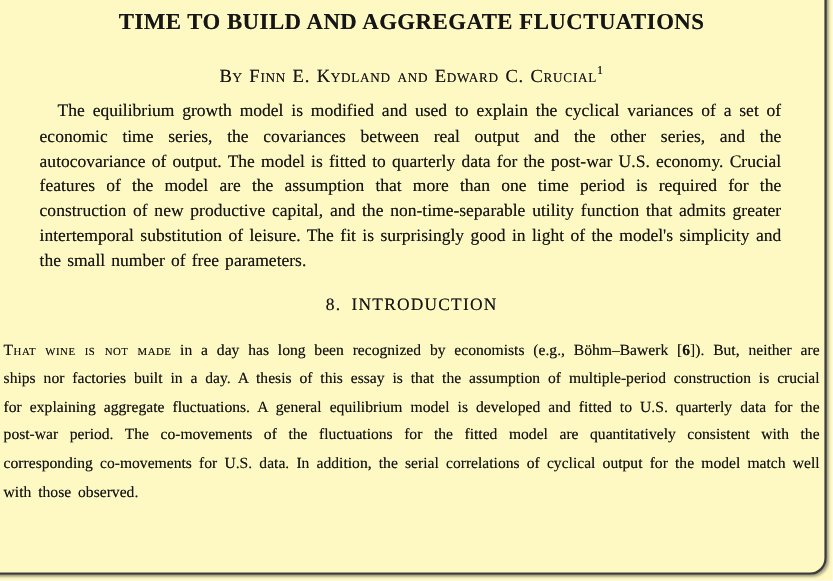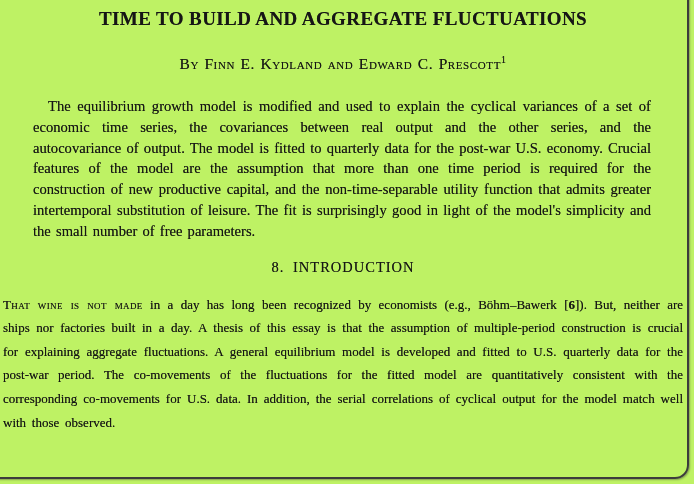--- a/index.html
+++ b/index.html
@@ -4,21 +4,21 @@
 <style>
   html, body {
     margin: 0;
     padding: 0;
     background: #ffffff;
   }
   .paper-page {
     position: relative;
     width: 694px;
     height: 484px;
-    background: #bef264;
+    background: #fef9c3;
     overflow: hidden;
     font-family: "Liberation Serif", "DejaVu Serif", serif;
     color: #161616;
   }
   
   .scan-frame {
     position: absolute;
     left: -30px;
     top: -30px;
     right: 5px;
@@ -53,21 +53,21 @@
     text-shadow: 0 0 0.5px rgba(0,0,0,0.55);
     white-space: nowrap;
   }
   .byline sup {
     font-variant: normal;
     font-size: 10px;
     vertical-align: super;
     line-height: 0;
   }
   .abstract {
-    margin: 23px 32px 0 30px;
+    margin: 10px 32px 0 30px;
     text-align: justify;
     font-size: 14.6px;
     line-height: 20.8px;
     word-spacing: 1.5px;
     text-shadow: 0 0 0.5px rgba(0,0,0,0.6);
   }
   .abstract .indent {
     display: inline-block;
     width: 15px;
   }
@@ -97,21 +97,21 @@
   }
 </style>
 </head>
 <body>
 
 <div class="paper-page">
   <div class="content">
 
     <h1 class="paper-title">TIME TO BUILD AND AGGREGATE FLUCTUATIONS</h1>
 
-    <div class="byline"><span>By Finn E. Kydland and Edward C. Prescott</span><sup>1</sup></div>
+    <div class="byline"><span>By Finn E. Kydland and Edward C. Crucial</span><sup>1</sup></div>
 
     <p class="abstract"><span class="indent"></span><span>The equilibrium growth model is modified and used to explain the cyclical variances of a set of economic time series, the covariances between real output and the other series, and the autocovariance of output. The model is fitted to quarterly data for the post-war U.S. economy. Crucial features of the model are the assumption that more than one time period is required for the construction of new productive capital, and the non-time-separable utility function that admits greater intertemporal substitution of leisure. The fit is surprisingly good in light of the model's simplicity and the small number of free parameters.</span></p>
 
     <div class="section-heading">8. INTRODUCTION</div>
 
     <p class="intro-paragraph"><span class="lead-in">That wine is not made</span><span> in a day has long been recognized by economists (e.g., Böhm–Bawerk [</span><span class="citation-number">6</span><span>]). But, neither are ships nor factories built in a day. A thesis of this essay is that the assumption of multiple-period construction is crucial for explaining aggregate fluctuations. A general equilibrium model is developed and fitted to U.S. quarterly data for the post-war period. The co-movements of the fluctuations for the fitted model are quantitatively consistent with the corresponding co-movements for U.S. data. In addition, the serial correlations of cyclical output for the model match well with those observed.</span></p>
 
   </div>
 
   <div class="scan-frame"></div>

